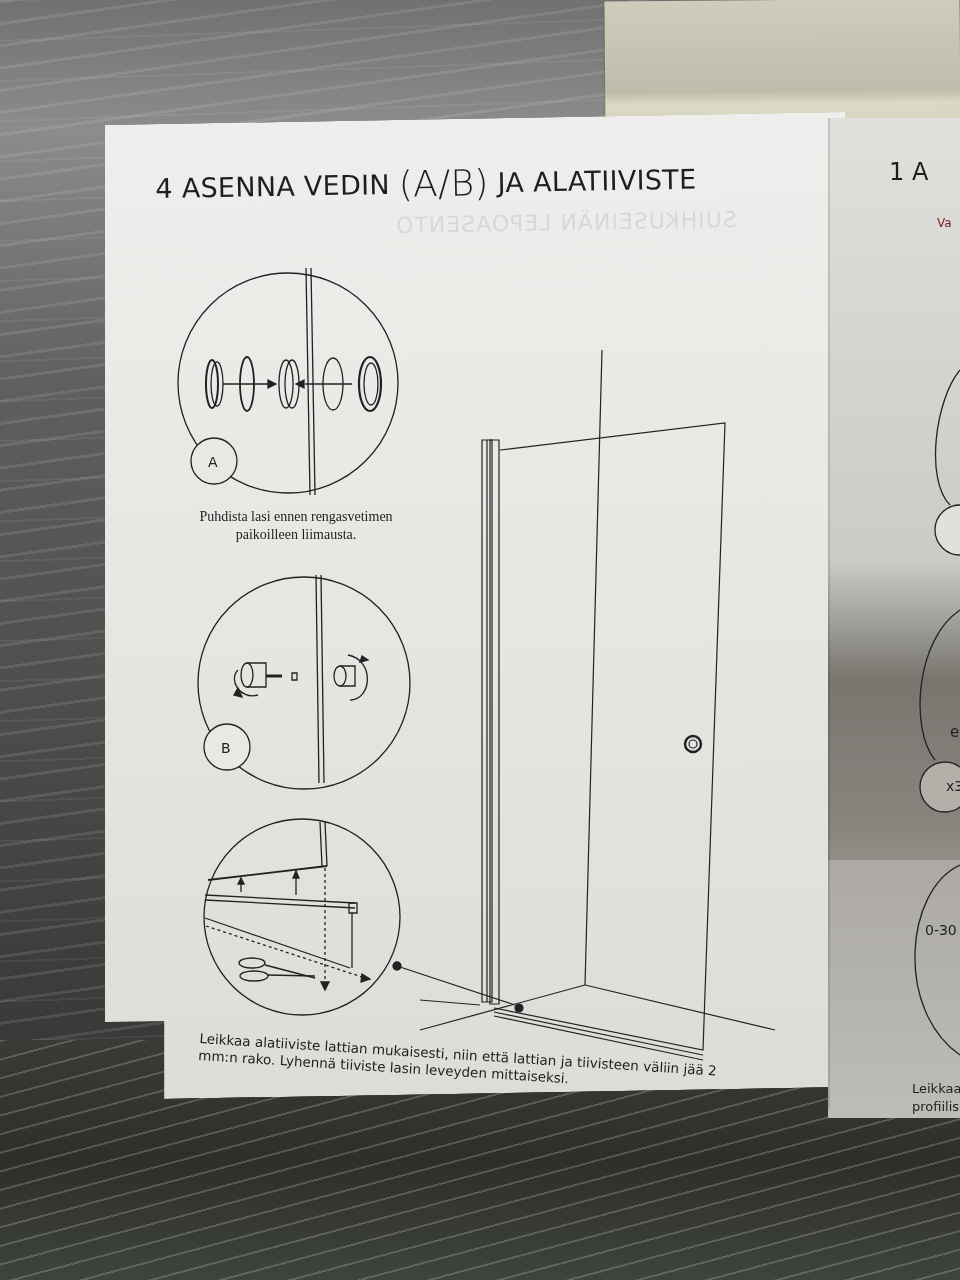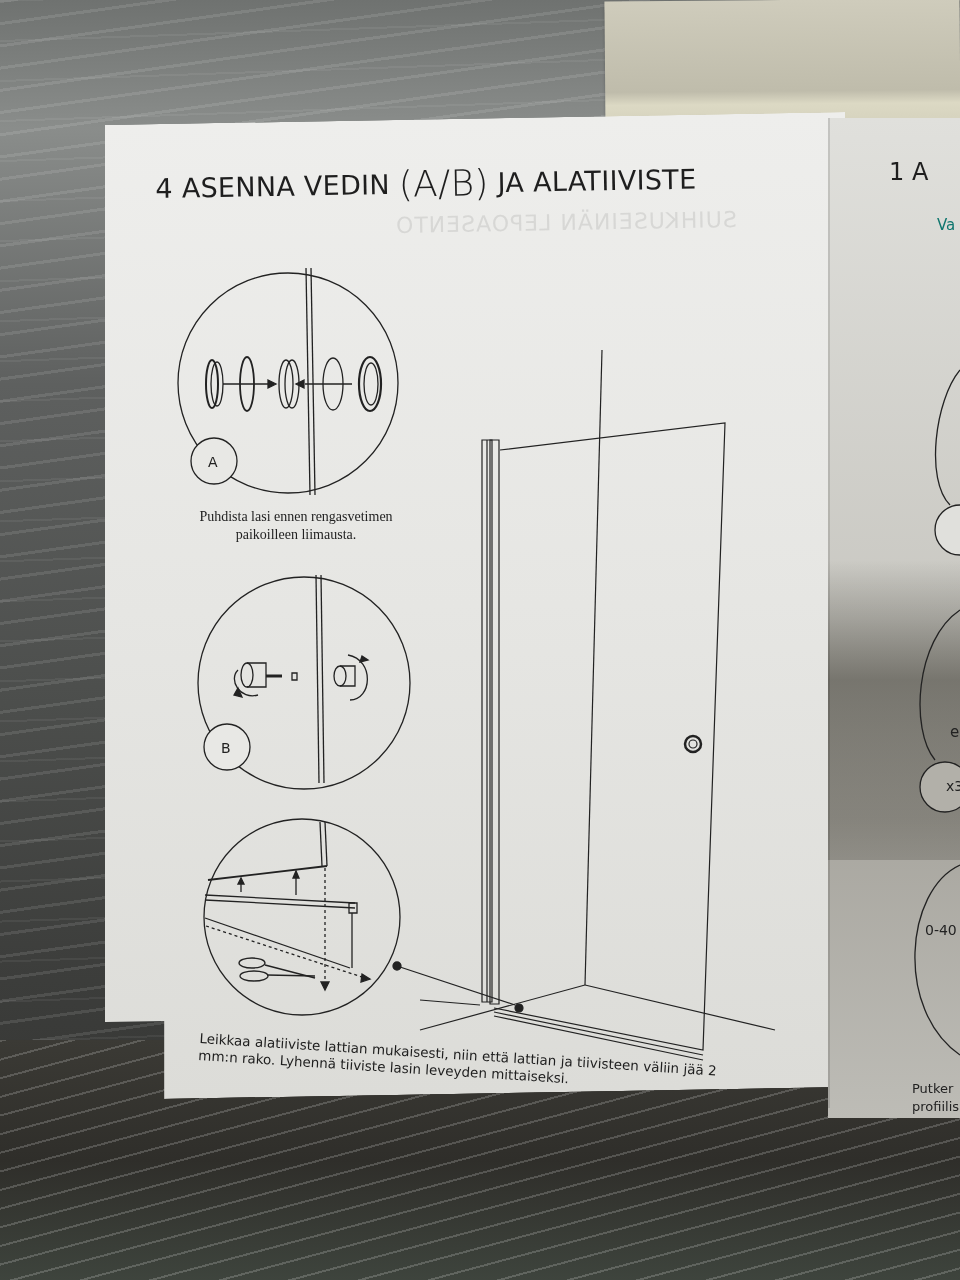--- a/index.html
+++ b/index.html
@@ -63,21 +63,21 @@
     position:absolute; left:186px; top:508px; width:220px; text-align:center;
     font-size:14px; line-height:18px; color:#222;font-family:Liberation Serif, serif;
   }
   .caption-bottom {
     position:absolute; left:200px; top:1030px; width:520px;
     font-size:13.5px; line-height:17px; color:#1e1e1e;
     transform: rotate(3.6deg); transform-origin:0 0;
   }
 
   .right-title { position:absolute; left:889px; top:158px; font-size:24px; color:#1e1e1e; }
-  .right-sub { position:absolute; left:937px; top:216px; font-size:15px; color:#0f766e; }
+  .right-sub { position:absolute; left:937px; top:216px; font-size:12px; color:#7f1d1d; }
   .right-x3 { position:absolute; left:934px; top:778px; font-size:14px; color:#222;margin-left:12px; }
   .right-range { position:absolute; left:925px; top:922px; font-size:14px; color:#222; }
   .right-e { position:absolute; left:950px; top:723px; font-size:15px; color:#222; }
   .right-caption { position:absolute; left:912px; top:1080px; font-size:13px; line-height:18px; color:#222; }
 
   svg.draw { position:absolute; left:0; top:0; width:960px; height:1280px; }
   svg.draw * { vector-effect: non-scaling-stroke; }
   .label-letter { font-family:"DejaVu Sans", sans-serif; font-size:14px; fill:#222; }
 </style>
 </head>
@@ -199,17 +199,17 @@
   </g>
 </svg>
 
 <div class="caption-a">Puhdista lasi ennen rengasvetimen paikoilleen liimausta.</div>
 <div class="caption-bottom">Leikkaa alatiiviste lattian mukaisesti, niin että lattian ja tiivisteen väliin jää 2 mm:n rako. Lyhennä tiiviste lasin leveyden mittaiseksi.</div>
 
 <div class="right-title">1 A</div>
 <div class="right-sub">Va</div>
 <div class="right-e">e</div>
 <div class="right-x3">x3</div>
-<div class="right-range">0-40</div>
+<div class="right-range">0-30</div>
 <div class="right-caption">
-  <div>Putker</div>
+  <div>Leikkaa</div>
   <div>profiilis</div>
 </div>
 
 </body></html>

